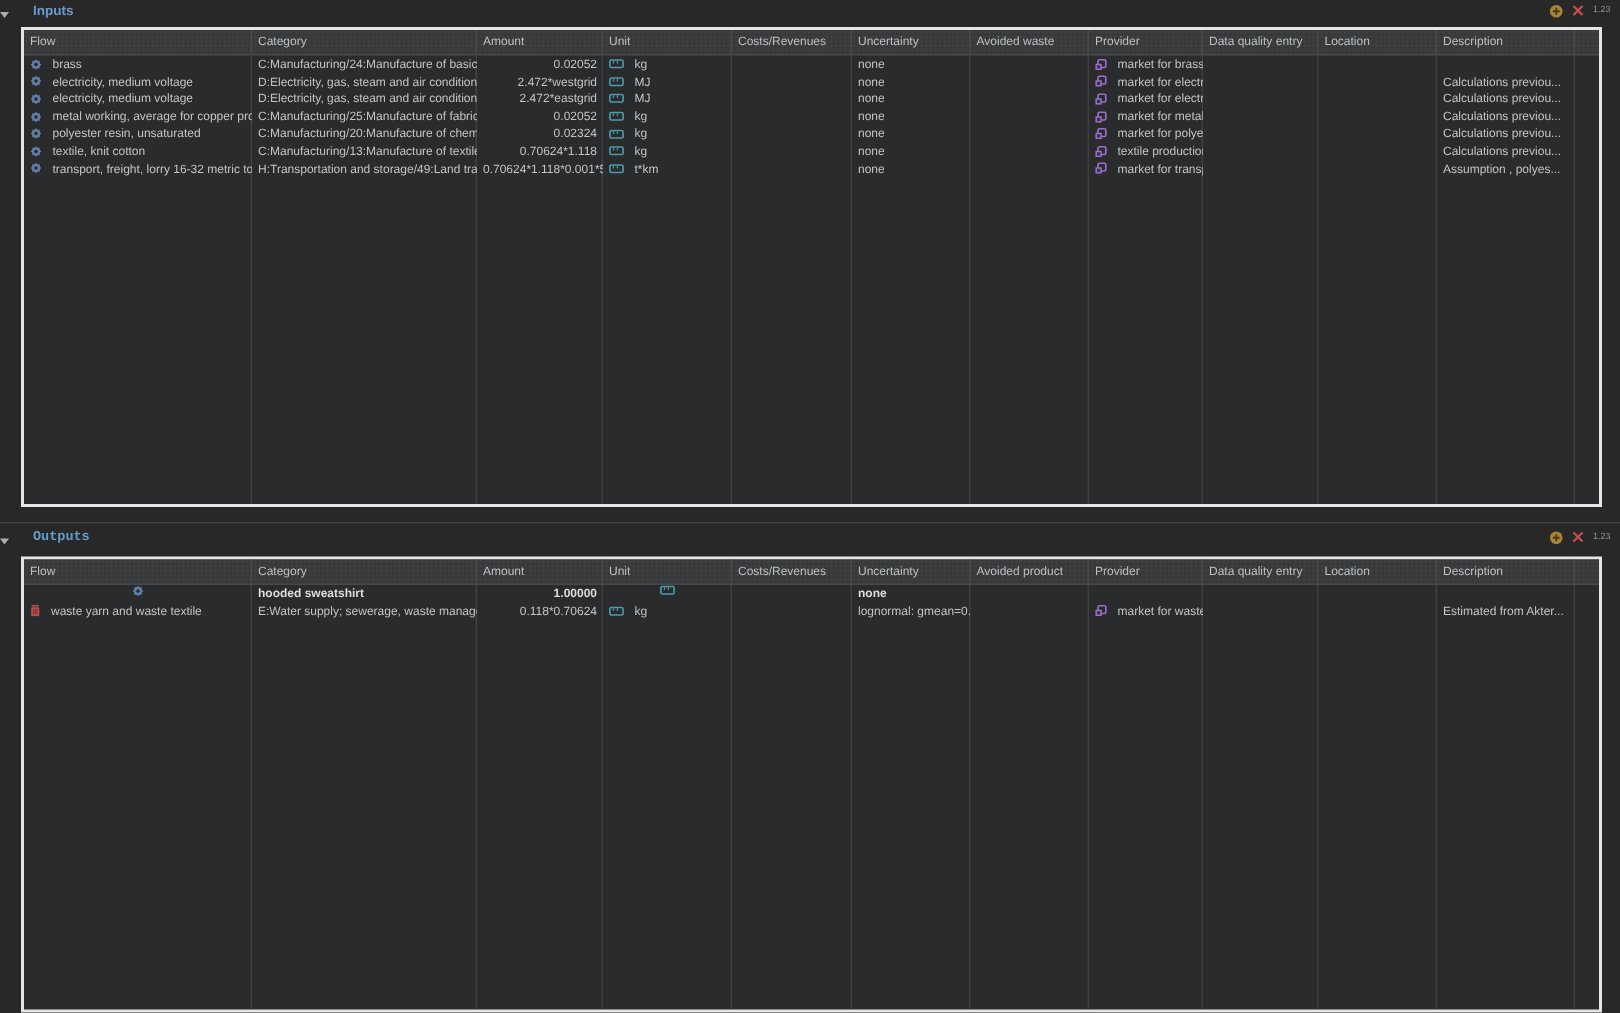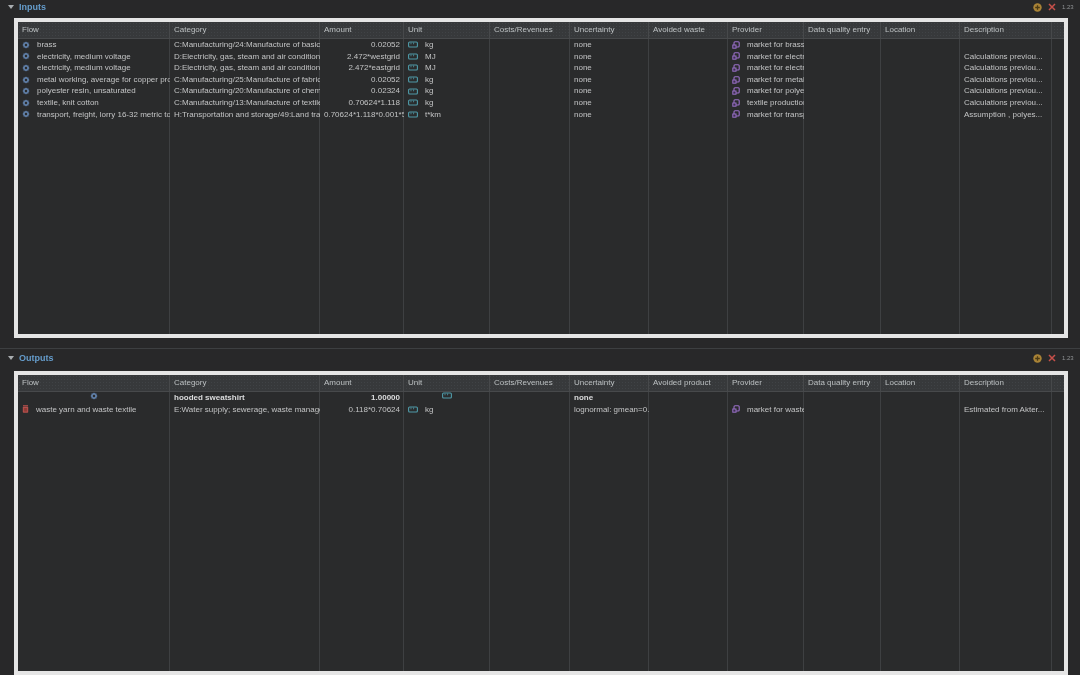--- a/index.html
+++ b/index.html
@@ -3,31 +3,31 @@
 <meta charset="utf-8">
 <style>
   html,body{margin:0;padding:0;}
   body{
     width:1080px;height:675px;position:relative;overflow:hidden;
     background:#282829;
     font-family:"Liberation Sans", sans-serif;
     -webkit-font-smoothing:antialiased;
   }
   
-  .sec-hd{position:absolute;left:8px;display:flex;align-items:center;gap:5px;height:10px;cursor:pointer;}
+  .sec-hd{position:absolute;left:0;display:flex;align-items:flex-end;gap:16px;height:10px;cursor:pointer;}
   .tw{width:0;height:0;border-left:3.5px solid transparent;border-right:3.5px solid transparent;border-top:4.5px solid #a9adb0;}
   .sec-title{color:#659ccb;font-size:9px;font-weight:bold;line-height:10px;}
   .sec-tools{position:absolute;display:flex;align-items:center;gap:6px;height:10px;}
   .tool{display:inline-flex;align-items:center;justify-content:center;cursor:pointer;}
   .fmt{font-size:6px;color:#8f9294;letter-spacing:0;line-height:10px;}
   
   .divider{position:absolute;left:0;width:1080px;height:1px;background:#3d3f41;}
   
   .tbl{position:absolute;left:14px;width:1054px;box-sizing:border-box;
-       border:4px solid #e5e5e5;background:#2a2b2c;}
+       border:2px solid #e5e5e5;background:#2a2b2c;}
   .thead{display:flex;height:16px;background:#37393b;border-bottom:1px solid #47494b;
          background-image:radial-gradient(circle,#404346 0.7px, transparent 0.9px);
          background-size:3px 3px;}
   .th{box-sizing:border-box;font-size:8px;color:#bcc0c2;line-height:15px;padding:0 4px;
       border-right:1px solid #47494b;overflow:hidden;white-space:nowrap;flex:none;}
   .th.r{}
   .tbody{position:relative;width:100%;height:calc(100% - 17px);overflow:hidden;}
   .vline{position:absolute;top:0;bottom:0;width:1px;background:#3e4042;}
   .tr{display:flex;height:11.6px;position:relative;z-index:1;cursor:default;}
   .td{box-sizing:border-box;flex:none;font-size:8px;color:#c3c4c5;line-height:11.6px;
@@ -326,21 +326,21 @@
       <div class="td w8"></div>
       <div class="td w9"></div>
       <div class="td w10">Assumption , polyes...</div>
       <div class="td w11"></div>
     </div>
   </div>
 </div>
 
 <div class="divider" style="top:348px;"></div>
 
-<div class="sec-hd" style="top:353px;">
+<div class="sec-hd" style="top:353px;font-family:Liberation Mono, monospace;">
   <span class="tw"></span>
   <span class="sec-title">Outputs</span>
 </div>
 <div class="sec-tools" style="top:353px;left:1033px;">
   <span class="tool">
     <svg width="9" height="9" viewBox="0 0 9 9">
         <circle cx="4.5" cy="4.5" r="4.2" fill="#a98336"></circle>
         <path d="M4.5 2.2v4.6M2.2 4.5h4.6" stroke="#4a3a14" stroke-width="1.3"></path>
       </svg>
   </span>

